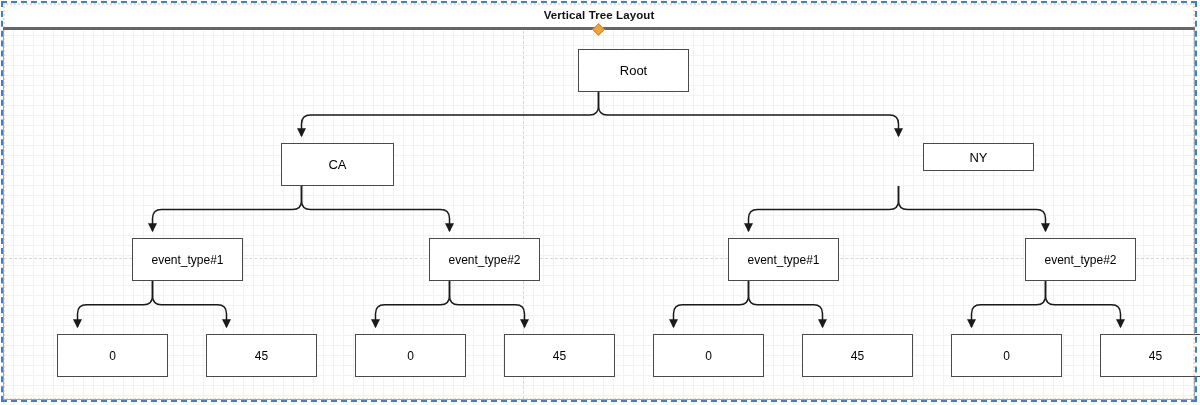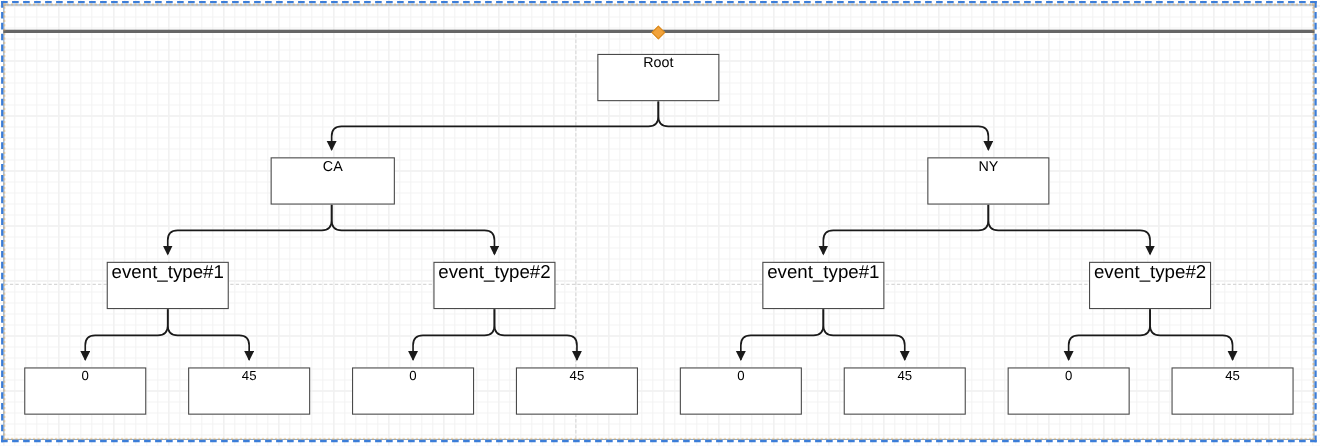--- a/index.html
+++ b/index.html
@@ -131,42 +131,47 @@
     pointer-events: none;
   }
 
   
   .node {
     position: absolute;
     box-sizing: border-box;
     background: #ffffff;
     border: 1.6px solid #4a4a4a;
     display: flex;
+    align-items: center;
     justify-content: center;
     z-index: 4;
     color: #000000;
+    margin-left: 35px;
   }
   .node .node-label {
     font-size: 12.5px;
     color: #000000;
     line-height: 1;
     white-space: nowrap;
   }
   .node.level-0 .node-label,
   .node.level-1 .node-label { font-size: 13px; }
-  .node.level-2 .node-label { font-size: 17px; }
+  .node.level-2 .node-label { font-size: 12px; }
   .node.level-3 .node-label { font-size: 12px; }
 </style>
 </head>
 <body>
 
 <div id="canvas">
 
   <div class="container-outline"></div>
 
+  <div class="title-band">
+    <span class="title-text">Vertical Tree Layout</span>
+  </div>
   <div class="title-rule"></div>
   <div class="title-handle"></div>
 
   <div id="guide-layer">
       <div class="guide-h" style="top: 258px;"></div>
       <div class="guide-v" style="left: 523px;"></div>
     </div>
 
   <svg id="edges" viewBox="0 0 1200 405">
     <defs>
@@ -192,21 +197,21 @@
       </g>
   </svg>
 
   <div id="node-layer">
       <div class="node level-0" style="left: 543px; top: 49px; width: 111px; height: 43px;">
         <span class="node-label">Root</span>
       </div>
       <div class="node level-1" style="left: 246px; top: 143px; width: 113px; height: 43px;">
         <span class="node-label">CA</span>
       </div>
-      <div class="node level-1" style="left: 843px; top: 143px; width: 111px; height: 43px;">
+      <div class="node level-1" style="left: 888px; top: 143px; width: 111px; height: 28px;">
         <span class="node-label">NY</span>
       </div>
       <div class="node level-2" style="left: 97px; top: 238px; width: 111px; height: 43px;">
         <span class="node-label">event_type#1</span>
       </div>
       <div class="node level-2" style="left: 394px; top: 238px; width: 111px; height: 43px;">
         <span class="node-label">event_type#2</span>
       </div>
       <div class="node level-2" style="left: 693px; top: 238px; width: 111px; height: 43px;">
         <span class="node-label">event_type#1</span>

